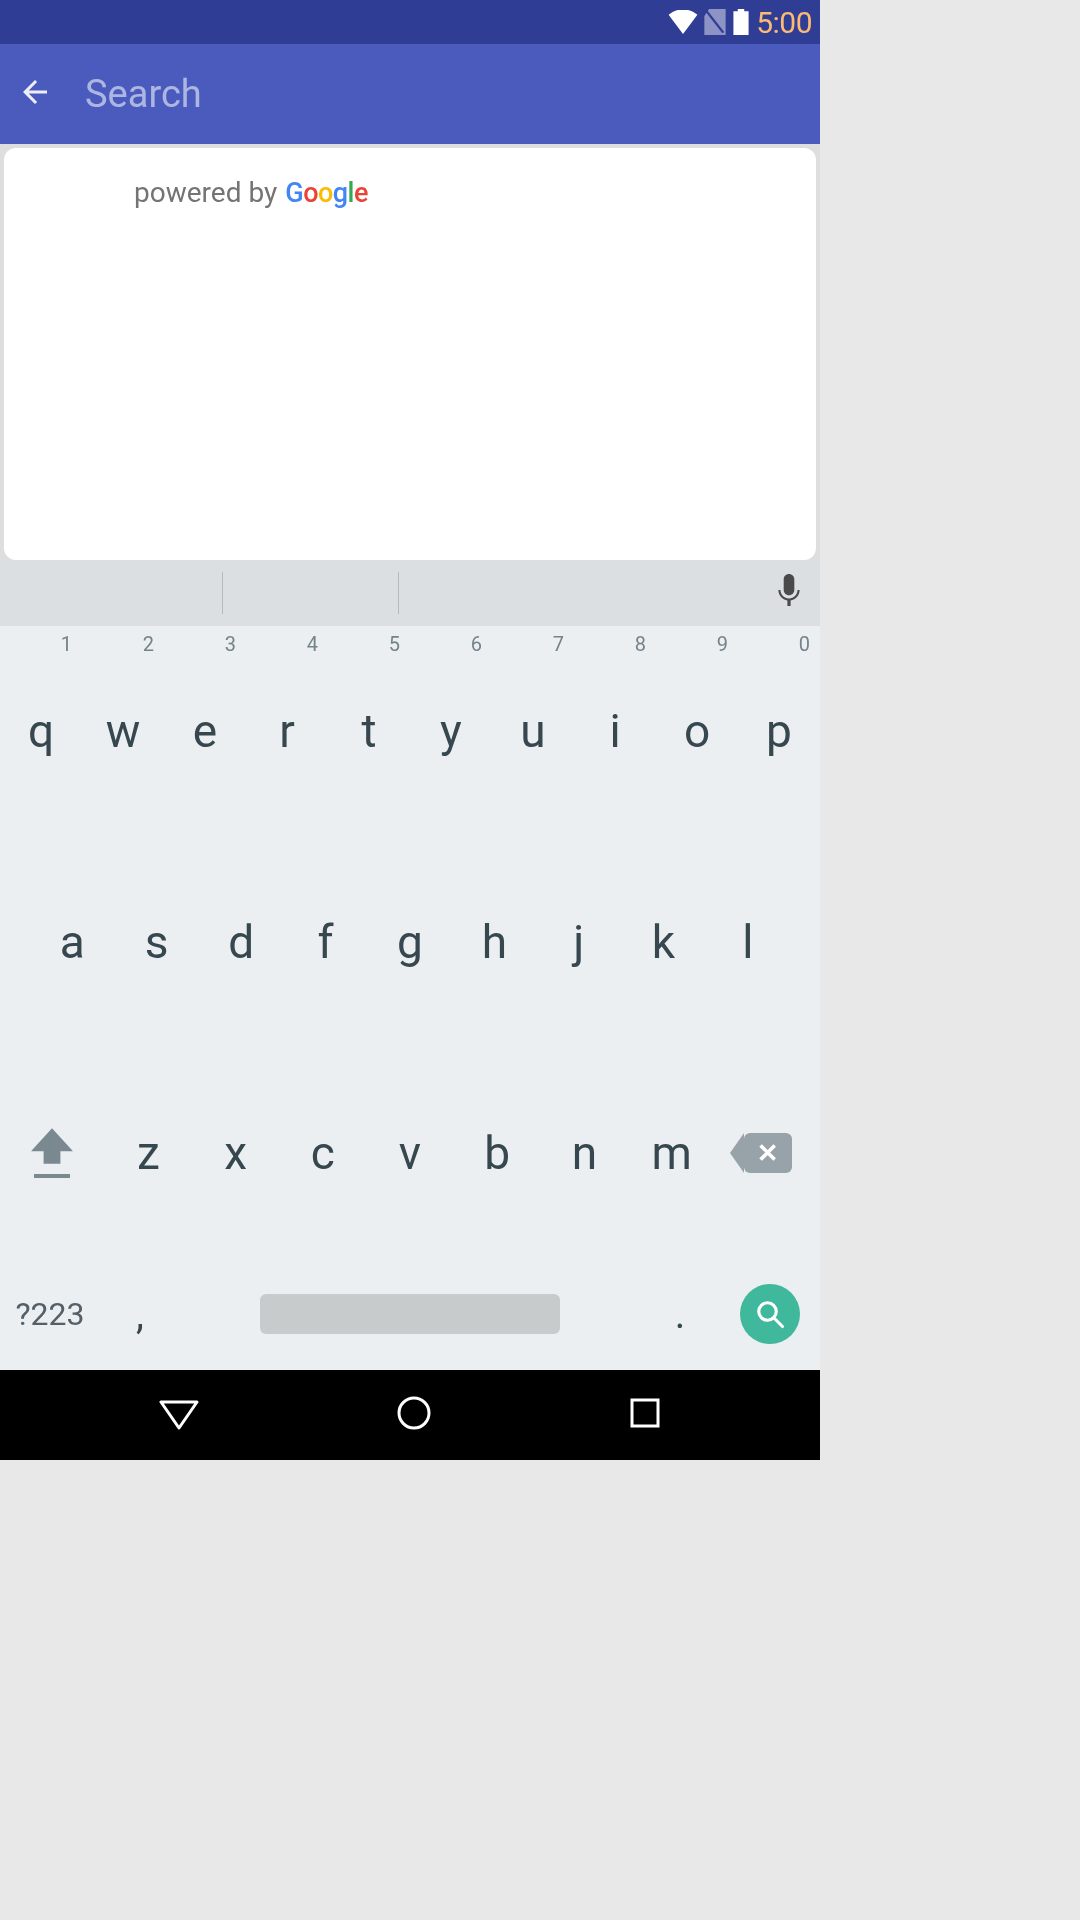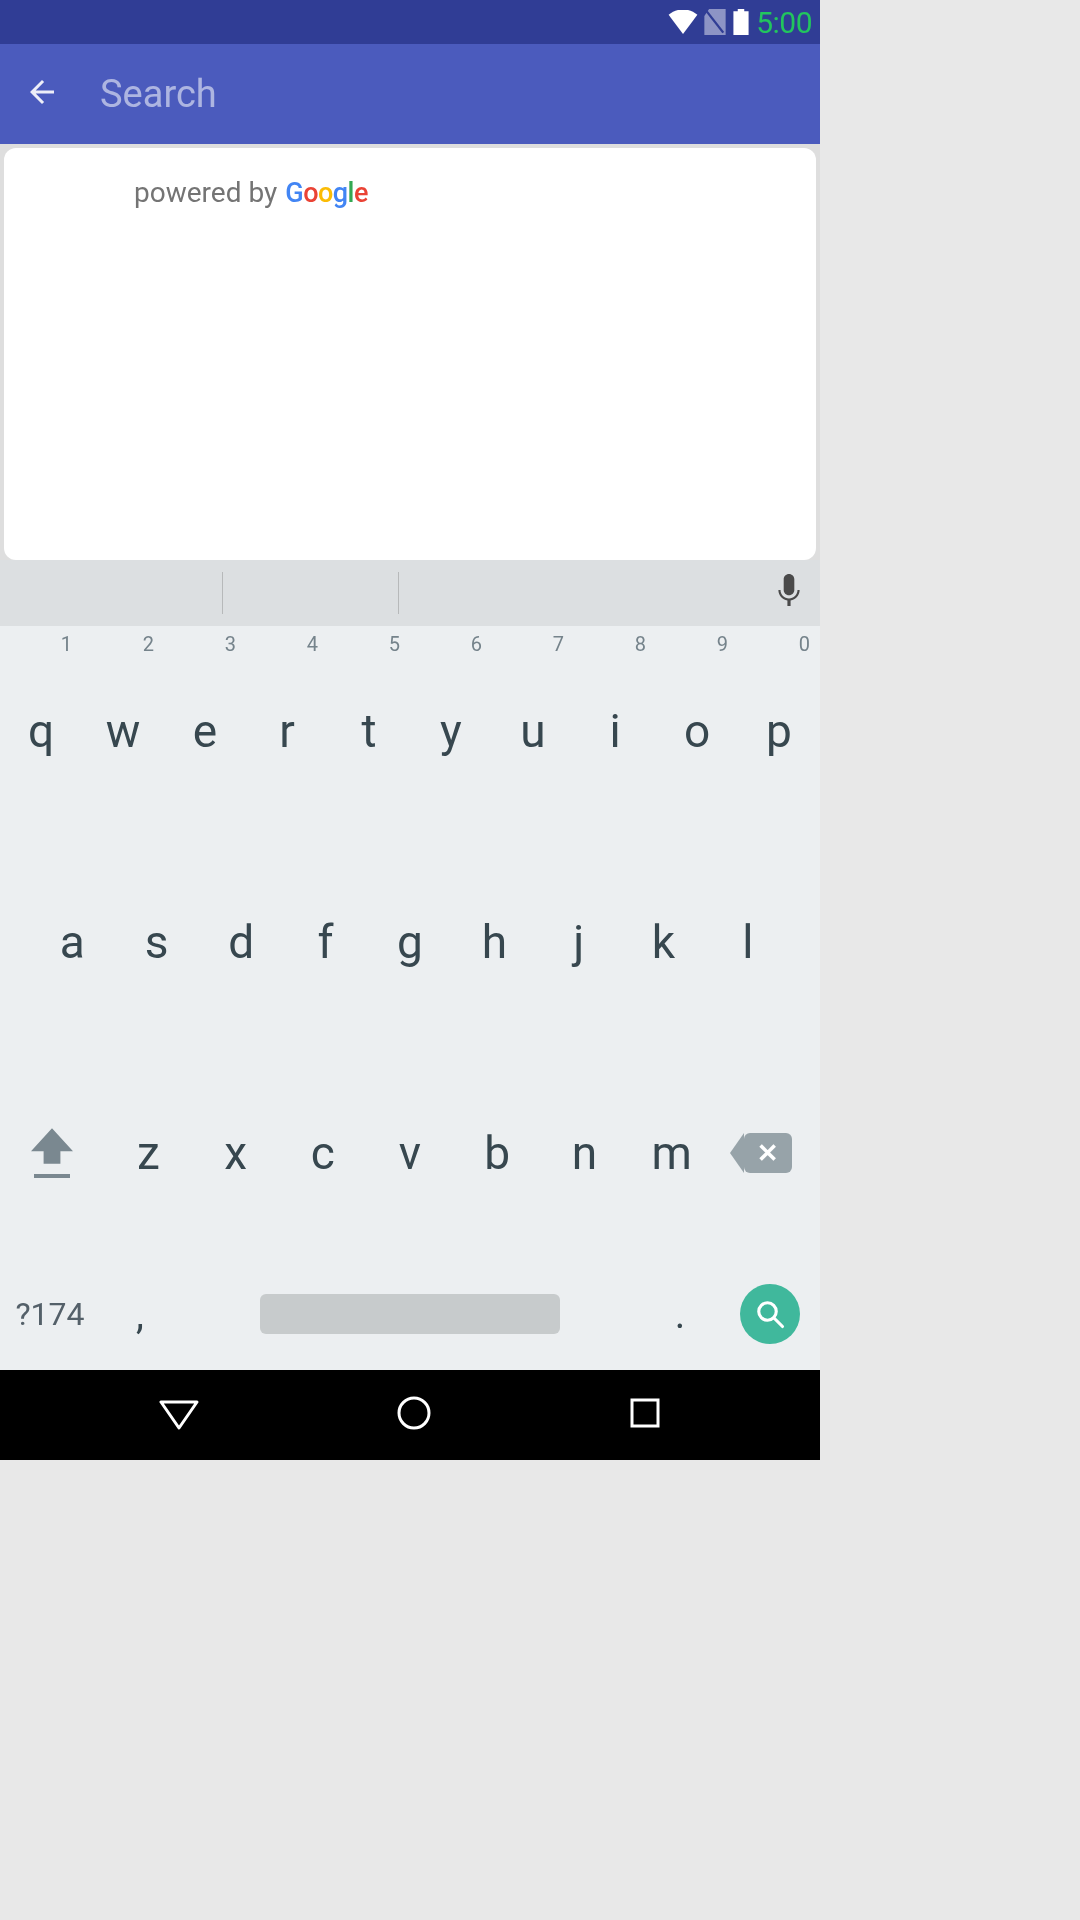--- a/index.html
+++ b/index.html
@@ -1,24 +1,24 @@
 <!DOCTYPE html>
 <html><head>
   <meta charset="utf-8">
   <style>
     * { margin: 0; padding: 0; box-sizing: border-box; font-family: Roboto, Arial, sans-serif; -webkit-font-smoothing: antialiased; }
     body { width: 820px; height: 1460px; overflow: hidden; background: #e8e8e8; display: flex; flex-direction: column; }
 
     
     .status-bar { height: 44px; background: #303d95; display: flex; align-items: center; justify-content: flex-end; padding: 0 8px; gap: 6px; }
     .status-icon { color: #fff; display: inline-flex; }
-    .status-time { color: #22c55e; font-size: 30px; font-weight: 400; letter-spacing: -0.5px; }
-
-    
-    .app-bar { height: 100px; background: #4b5bbd; display: flex; align-items: center; padding-left: 24px; gap: 40px; }
+    .status-time { color: #fdba74; font-size: 30px; font-weight: 400; letter-spacing: -0.5px; }
+
+    
+    .app-bar { height: 100px; background: #4b5bbd; display: flex; align-items: center; padding-left: 17px; gap: 32px; }
     .back-btn { color: #fff; opacity: 0.9; cursor: pointer; }
     .search-input { background: transparent; border: none; outline: none; color: #fff; font-size: 38px; font-weight: 400; flex: 1; height: 100%; }
     .search-input::placeholder { color: rgba(255,255,255,0.55); }
 
     
     .content-wrap { flex: 0 0 416px; background: #dedede; padding: 4px 4px 0 4px; }
     .card { background: #fff; width: 100%; height: 100%; border-radius: 12px; display: flex; flex-direction: column; align-items: flex-start; padding-top: 28px; padding-left: 130px; }
     .powered { color: #747474; font-size: 28px; display: flex; align-items: baseline; gap: 8px; }
     .google-logo { font-size: 27px; font-weight: 500; letter-spacing: -0.5px; }
     .g1 { color:#4285F4; } .g2{color:#EA4335;} .g3{color:#FBBC05;} .g4{color:#4285F4;} .g5{color:#34A853;} .g6{color:#EA4335;}
@@ -213,21 +213,21 @@
           <span class="main">m</span>
         </div>
       <div class="key backspace">
         <div class="backspace-chip">
             <span class="x">✕</span>
           </div>
       </div>
     </div>
 
     <div class="row4">
-      <div class="sym">?174</div>
+      <div class="sym">?223</div>
       <div class="comma">,</div>
       <div class="spacebar">
           <div class="spacebar-inner"></div>
         </div>
       <div class="period">.</div>
       <div class="enter">
         <div class="enter-circle">
           <svg width="30" height="30" viewBox="0 0 24 24">
               <circle cx="10" cy="10" r="7" fill="none" stroke="#fff" stroke-width="2.5"></circle>
               <line x1="15" y1="15" x2="22" y2="22" stroke="#fff" stroke-width="2.5" stroke-linecap="round"></line>

